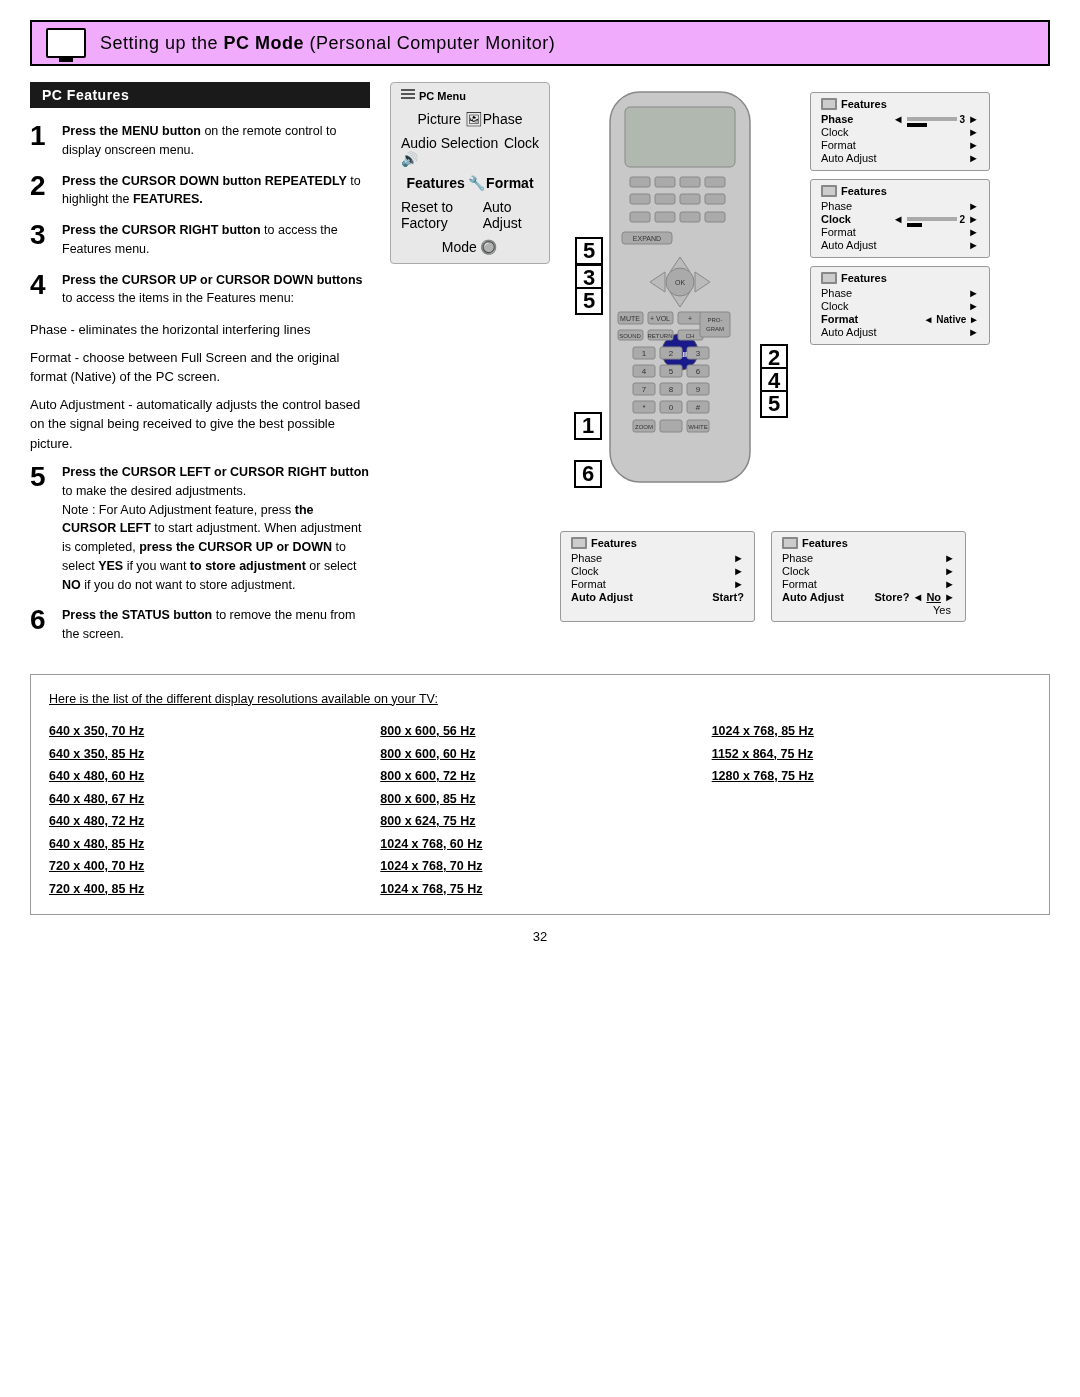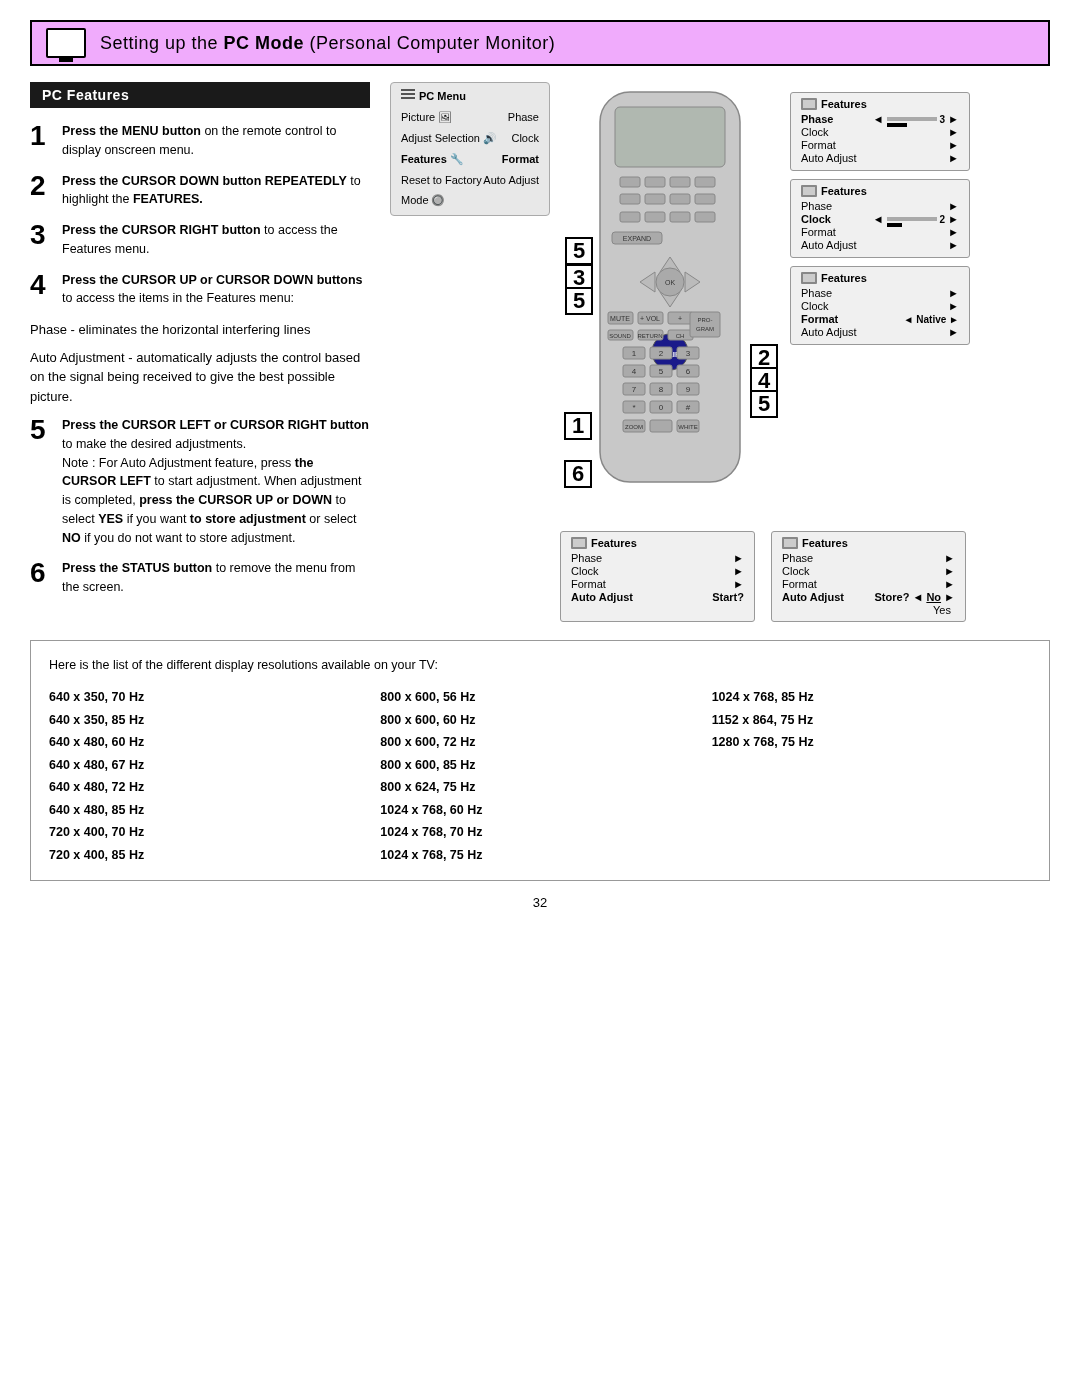--- a/index.html
+++ b/index.html
@@ -121,23 +121,23 @@
     }
     .pc-menu-box .menu-title {
       font-weight: bold;
       margin-bottom: 4px;
       display: flex;
       align-items: center;
       gap: 4px;
     }
     .pc-menu-box .menu-row {
       display: flex;
-      justify-content: space-between;
+      justify-content: center;
       margin-bottom: 2px;
-      font-size: 11px;
+      font-size: 14px;
       margin-top: 8px;
     }
     .pc-menu-box .menu-row.highlighted {
       font-weight: bold;
     }
 
     .feature-box {
       background: #f0f0f0;
       border: 1px solid #999;
       border-radius: 3px;
@@ -267,20 +267,23 @@
             <span class="bold">Press the CURSOR UP or CURSOR DOWN buttons</span> to access the items in the Features menu:
           </div>
         </li>
 
       </ol>
 
       <div class="feature-desc">
         <span class="bold">Phase</span> - eliminates the horizontal interfering lines
       </div>
       <div class="feature-desc">
+        <span class="bold">Format</span> - choose between Full Screen and the original format (Native) of the PC screen.
+      </div>
+      <div class="feature-desc">
         <span class="bold">Auto Adjustment</span> - automatically adjusts the control based on the signal being received to give the best possible picture.
       </div>
 
       <ol class="step-list" style="margin-top:10px;">
         <li class="step-item">
           <span class="step-number">5</span>
           <div class="step-content">
             <span class="bold">Press the CURSOR LEFT or CURSOR RIGHT button</span> to make the desired adjustments.<br>
             Note : For Auto Adjustment feature, press <span class="bold">the CURSOR LEFT</span> to start adjustment. When adjustment is completed, <span class="bold">press the CURSOR UP or DOWN</span> to select <span class="bold">YES</span> if you want <span class="bold">to store adjustment</span> or select <span class="bold">NO</span> if you do not want to store adjustment.
           </div>
@@ -291,40 +294,40 @@
           <div class="step-content">
             <span class="bold">Press the STATUS button</span> to remove the menu from the screen.
           </div>
         </li>
       </ol>
 
     </div>
 
     <div class="right-col">
 
-      <div style="display:flex; gap:10px; align-items:flex-start; margin-bottom:10px;">
+      <div style="display:flex; gap:20px; align-items:flex-start; margin-bottom:10px;">
 
         <div style="display:flex; flex-direction:column; gap:8px;">
           <div class="pc-menu-box">
             <div class="menu-title">
               <span>
                 <svg width="14" height="12" viewBox="0 0 14 12">
                     <rect x="0" y="0" width="14" height="2" fill="#555"></rect>
                     <rect x="0" y="4" width="14" height="2" fill="#555"></rect>
                     <rect x="0" y="8" width="14" height="2" fill="#555"></rect>
                   </svg>
               </span>
               PC Menu
             </div>
             <div class="menu-row">
               <span>Picture 🖼</span>
                 <span>Phase</span>
             </div>
             <div class="menu-row">
-              <span>Adjust Selection 🔊</span>
+              <span>Audio Selection 🔊</span>
                 <span>Clock</span>
             </div>
             <div class="menu-row highlighted">
               <span>Features 🔧</span>
                 <span>Format</span>
             </div>
             <div class="menu-row">
               <span>Reset to Factory</span>
                 <span>Auto Adjust</span>
             </div>
@@ -586,21 +589,21 @@
             <div style="text-align:right; font-size:11px; padding-right: 4px;">Yes</div>
           </div>
         </div>
 
       </div>
 
     </div>
 
   </div>
 
-  <div style="margin-top: 18px;">
+  <div style="margin-top: 18px; text-decoration: underline;">
     <div class="resolution-box">
       <div class="resolution-intro">Here is the list of the different display resolutions available on your TV:</div>
       <div class="resolution-grid">
         <div>
           <div class="res-item">640 x 350, 70 Hz</div>
           <div class="res-item">640 x 350, 85 Hz</div>
           <div class="res-item">640 x 480, 60 Hz</div>
           <div class="res-item">640 x 480, 67 Hz</div>
           <div class="res-item">640 x 480, 72 Hz</div>
           <div class="res-item">640 x 480, 85 Hz</div>

